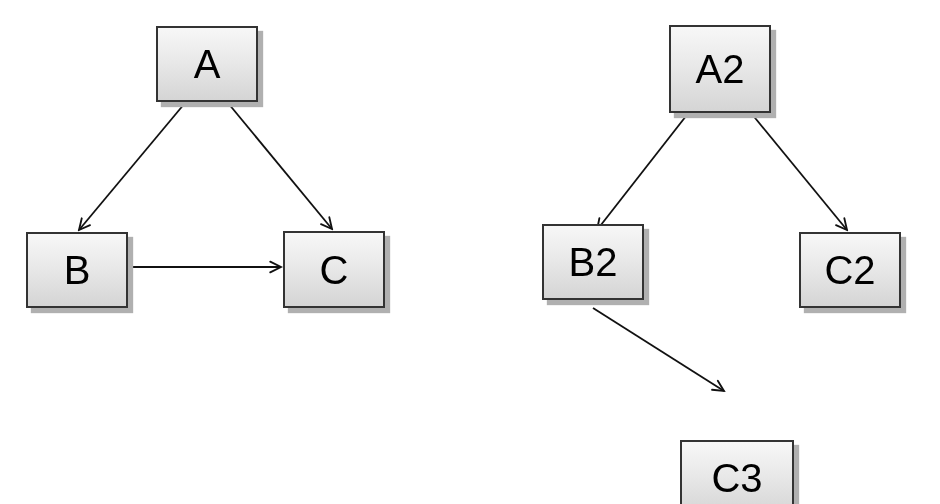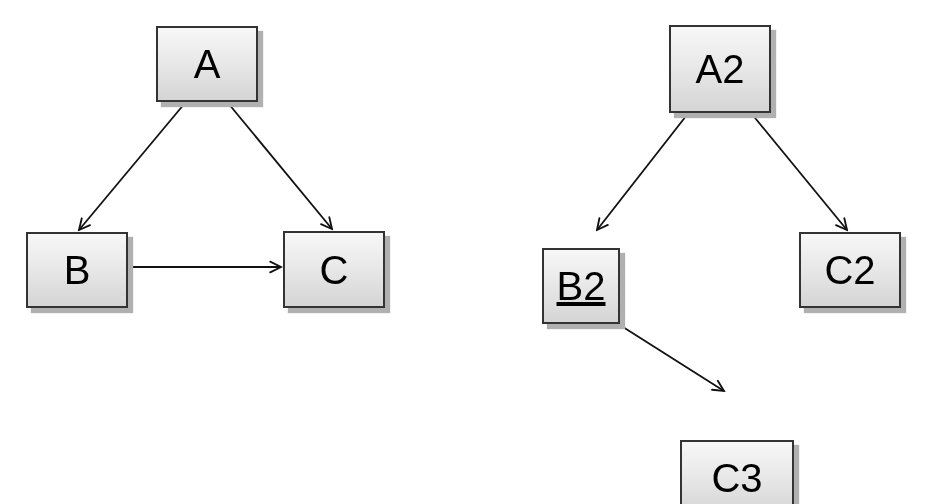--- a/index.html
+++ b/index.html
@@ -78,21 +78,21 @@
       </div>
       <div class="node" style="left: 26px; top: 232px; width: 102px; height: 76px;">
         <span class="node-label">B</span>
       </div>
       <div class="node" style="left: 283px; top: 231px; width: 102px; height: 77px;">
         <span class="node-label">C</span>
       </div>
       <div class="node" style="left: 669px; top: 25px; width: 102px; height: 88px;">
         <span class="node-label">A2</span>
       </div>
-      <div class="node" style="left: 542px; top: 248px; width: 78px; height: 76px; text-decoration: underline;">
+      <div class="node" style="left: 542px; top: 224px; width: 102px; height: 76px;">
         <span class="node-label">B2</span>
       </div>
       <div class="node" style="left: 799px; top: 232px; width: 102px; height: 76px;">
         <span class="node-label">C2</span>
       </div>
       <div class="node" style="left: 680px; top: 392px; width: 114px; height: 76px; margin-top: 48px;">
         <span class="node-label">C3</span>
       </div>
     </div>
 </div>

